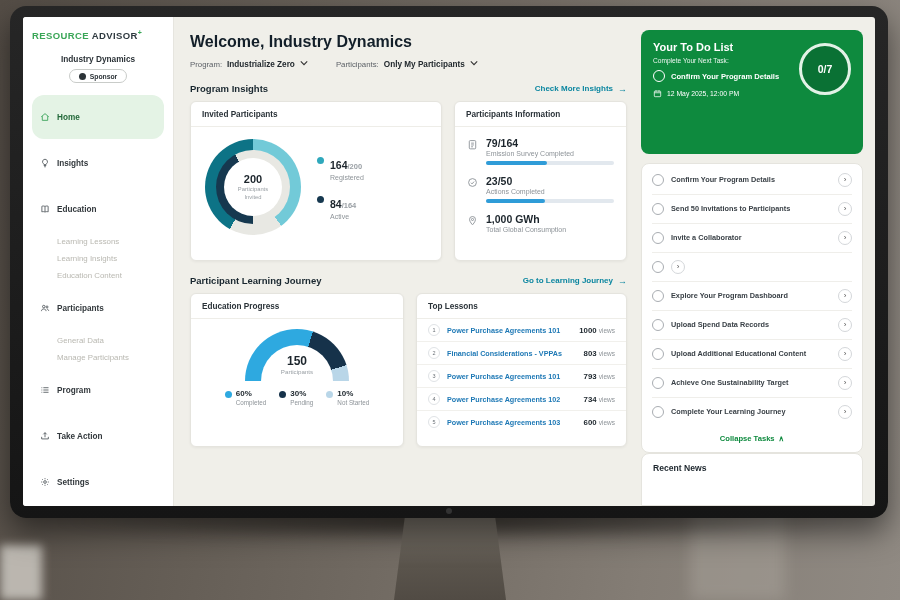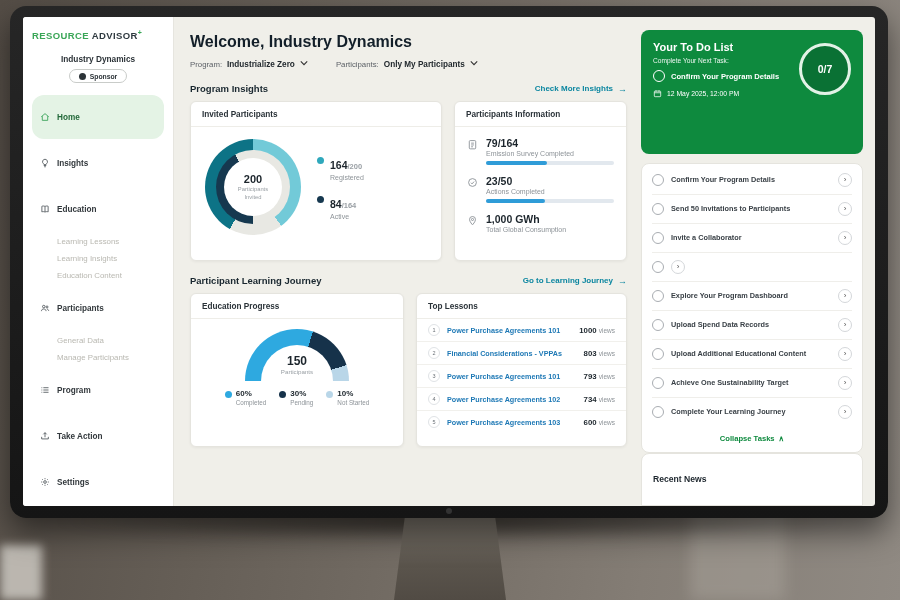--- a/index.html
+++ b/index.html
@@ -110,21 +110,21 @@
   .cal-icon svg{width:9px;height:9px;display:block}
   .todo-ring{position:absolute;top:13px;right:12px;width:46px;height:46px;border-radius:50%;background:#0a7134;
     border:3px solid #e2f2e6;display:flex;align-items:center;justify-content:center;font-size:10.5px;font-weight:bold}
   .task-card{margin-top:9px;background:#fff;border:1px solid #e5e4de;border-radius:8px;padding:2px 10px;flex-shrink:0}
   .task{display:flex;align-items:center;gap:7px;padding:7px 0;border-bottom:1px solid #efeeea;cursor:pointer}
   .task-label{flex:1;font-size:7.3px;font-weight:bold;color:#3a4147;line-height:1.3}
   .t-chev{width:12px;height:12px;border:1px solid #d4d7da;border-radius:50%;display:flex;align-items:center;
     justify-content:center;font-size:8px;color:#555;flex-shrink:0;line-height:1}
   .collapse{display:flex;align-items:center;justify-content:center;gap:4px;padding:8px 0 7px;font-size:7.6px;
     font-weight:bold;color:#0e8a3e;cursor:pointer}
-  .news-card{margin-top:auto;background:#fff;border:1px solid #e5e4de;border-radius:8px 8px 0 0;padding:20px 11px;height:40px}
+  .news-card{margin-top:auto;background:#fff;border:1px solid #e5e4de;border-radius:8px 8px 0 0;padding:9px 11px;height:40px}
   .news-title{font-size:8.6px;font-weight:bold;color:#1c252c}
 </style>
 </head>
 <body>
 
 <div class="bg-strip"></div>
 <div class="bg-corner"></div>
 <div class="monitor-shadow"></div>
 <div class="stand"></div>
 

